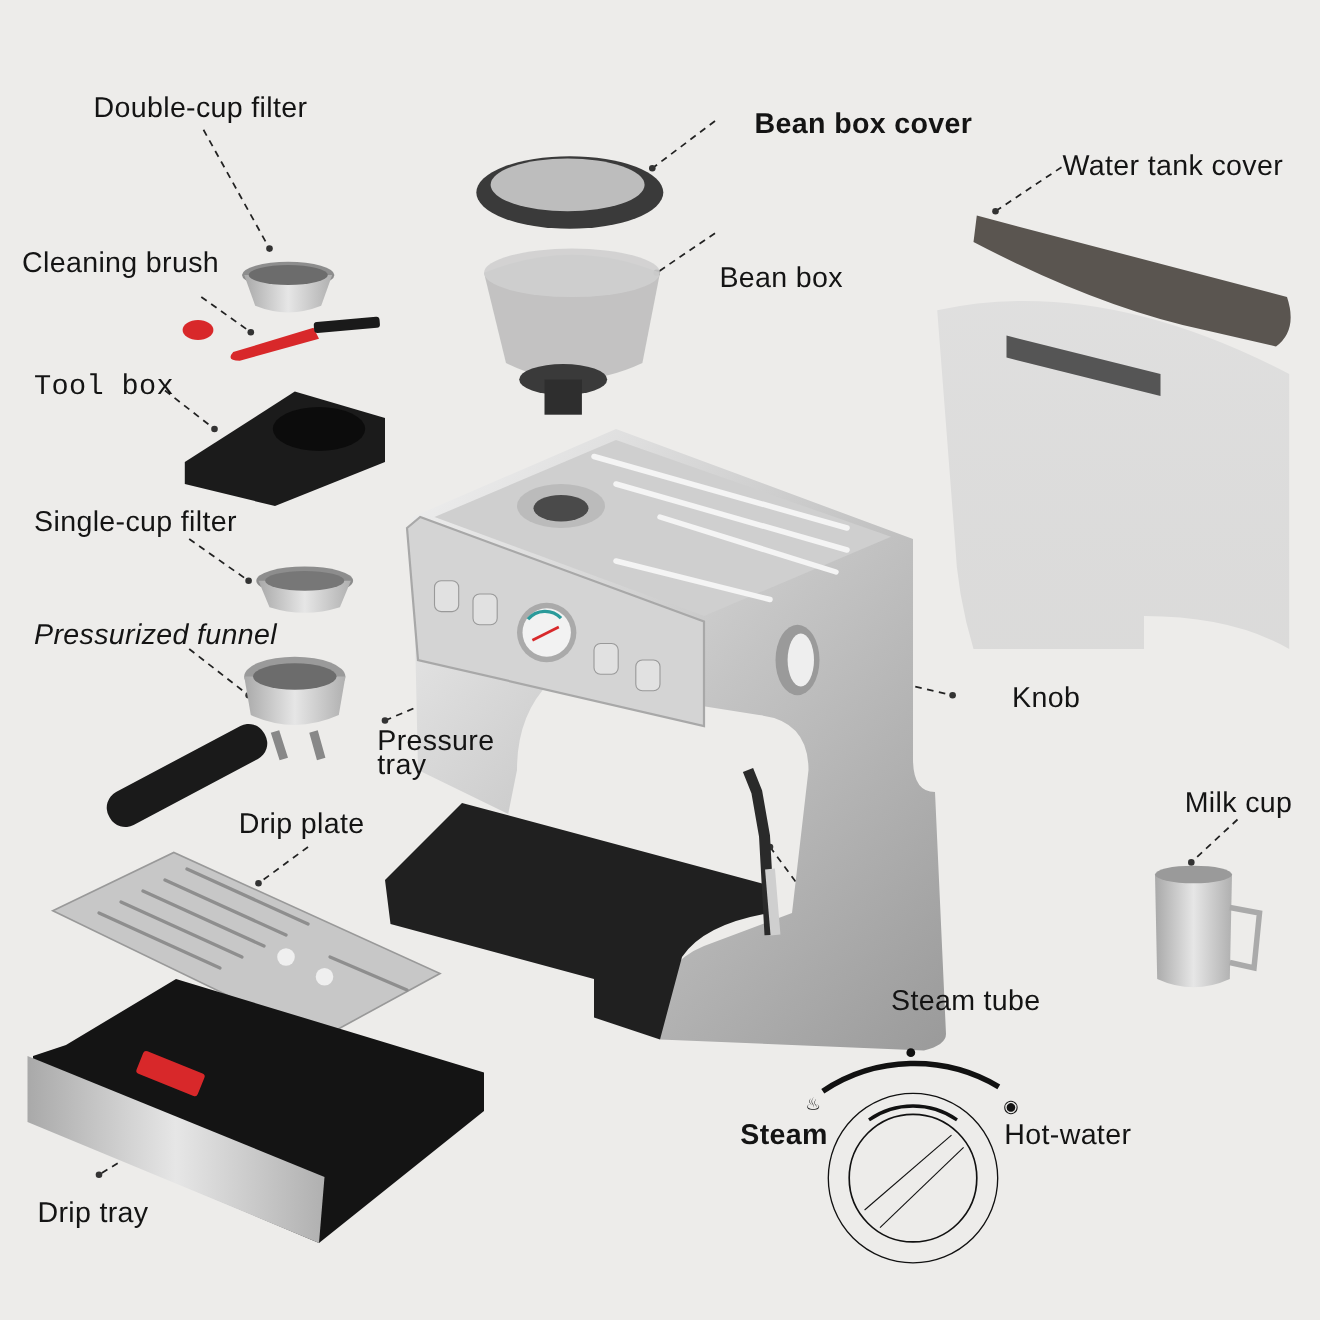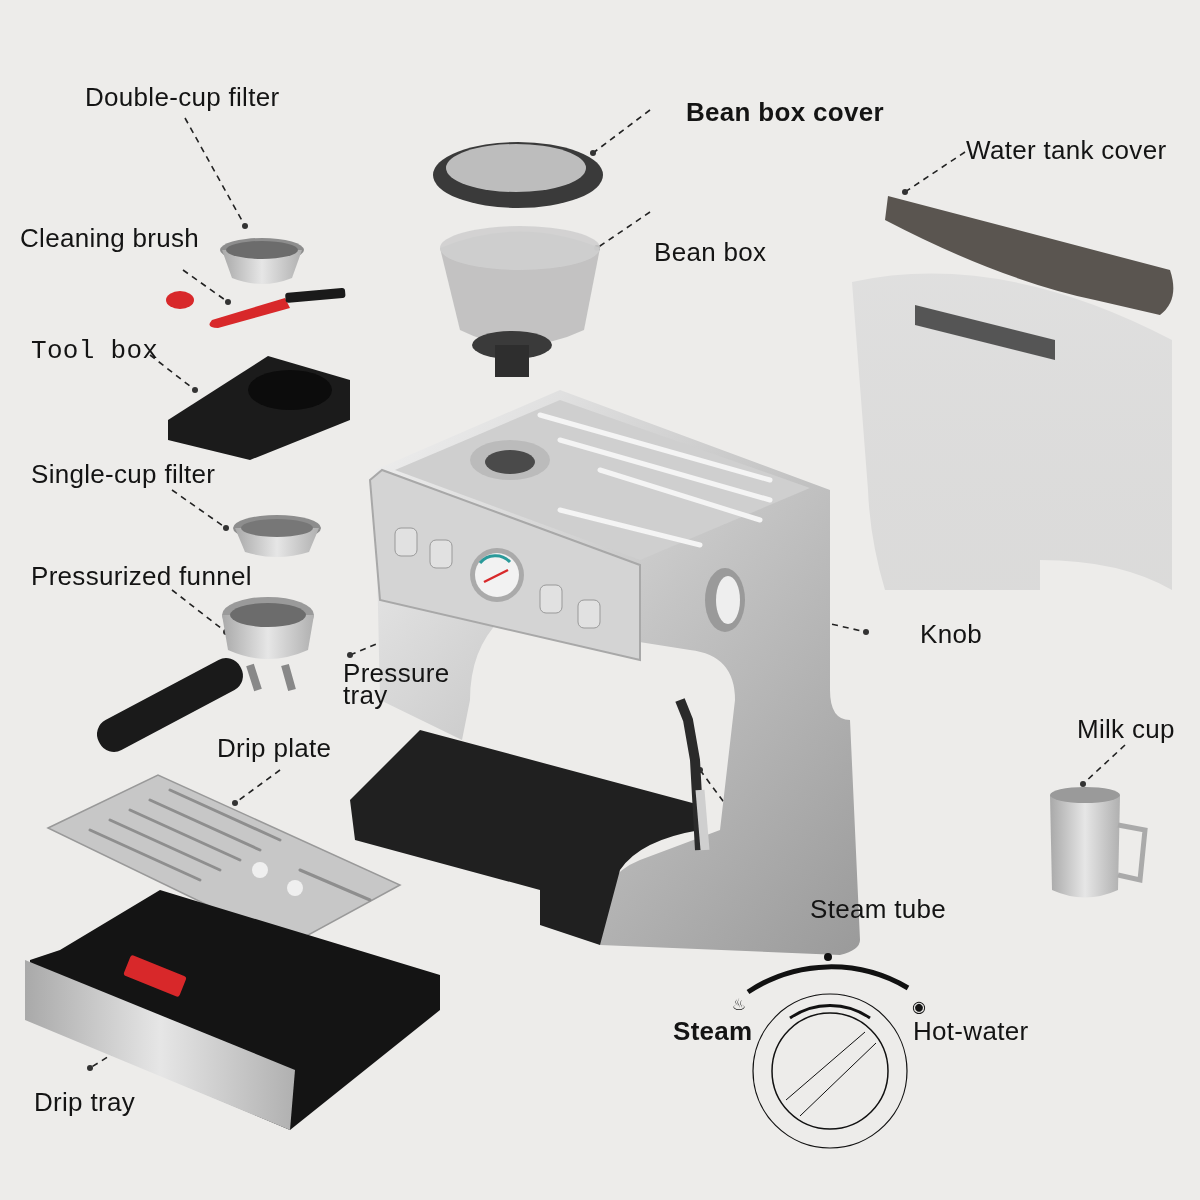--- a/index.html
+++ b/index.html
@@ -179,21 +179,21 @@
   </g>
 </svg>
 
 <span class="lbl" style="left:732px;top:992px;font-size:16px;">♨</span>
 <span class="lbl" style="left:912px;top:994px;font-size:16px;">◉</span>
 
 <span class="lbl" style="left:85px;top:84px;">Double-cup filter</span>
 <span class="lbl" style="left:20px;top:225px;">Cleaning brush</span>
 <span class="lbl" style="left:31px;top:338px;font-family:Liberation Mono, monospace;">Tool box</span>
 <span class="lbl" style="left:31px;top:461px;">Single-cup filter</span>
-<span class="lbl" style="left:31px;top:563px;">Pressurized funnel</span>
+<span class="lbl" style="left:31px;top:563px;font-style:italic;">Pressurized funnel</span>
 <span class="lbl" style="left:343px;top:660px;">Pressure</span>
 <span class="lbl" style="left:343px;top:682px;">tray</span>
 <span class="lbl" style="left:217px;top:735px;">Drip plate</span>
 <span class="lbl" style="left:34px;top:1089px;">Drip tray</span>
 <span class="lbl" style="left:686px;top:99px;font-weight:bold;">Bean box cover</span>
 <span class="lbl" style="left:654px;top:198px;margin-top:41px;">Bean box</span>
 <span class="lbl" style="left:966px;top:137px;">Water tank cover</span>
 <span class="lbl" style="left:880px;top:621px;margin-left:40px;">Knob</span>
 <span class="lbl" style="left:1077px;top:716px;">Milk cup</span>
 <span class="lbl" style="left:810px;top:896px;">Steam tube</span>

